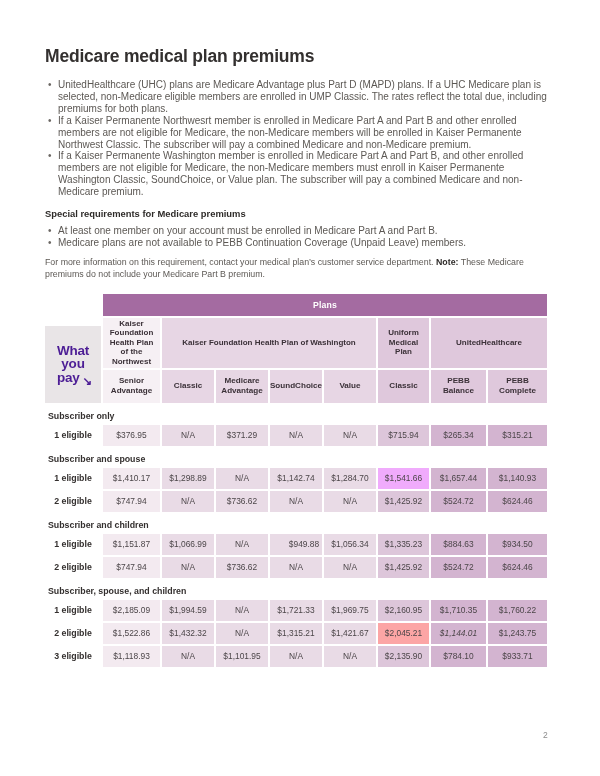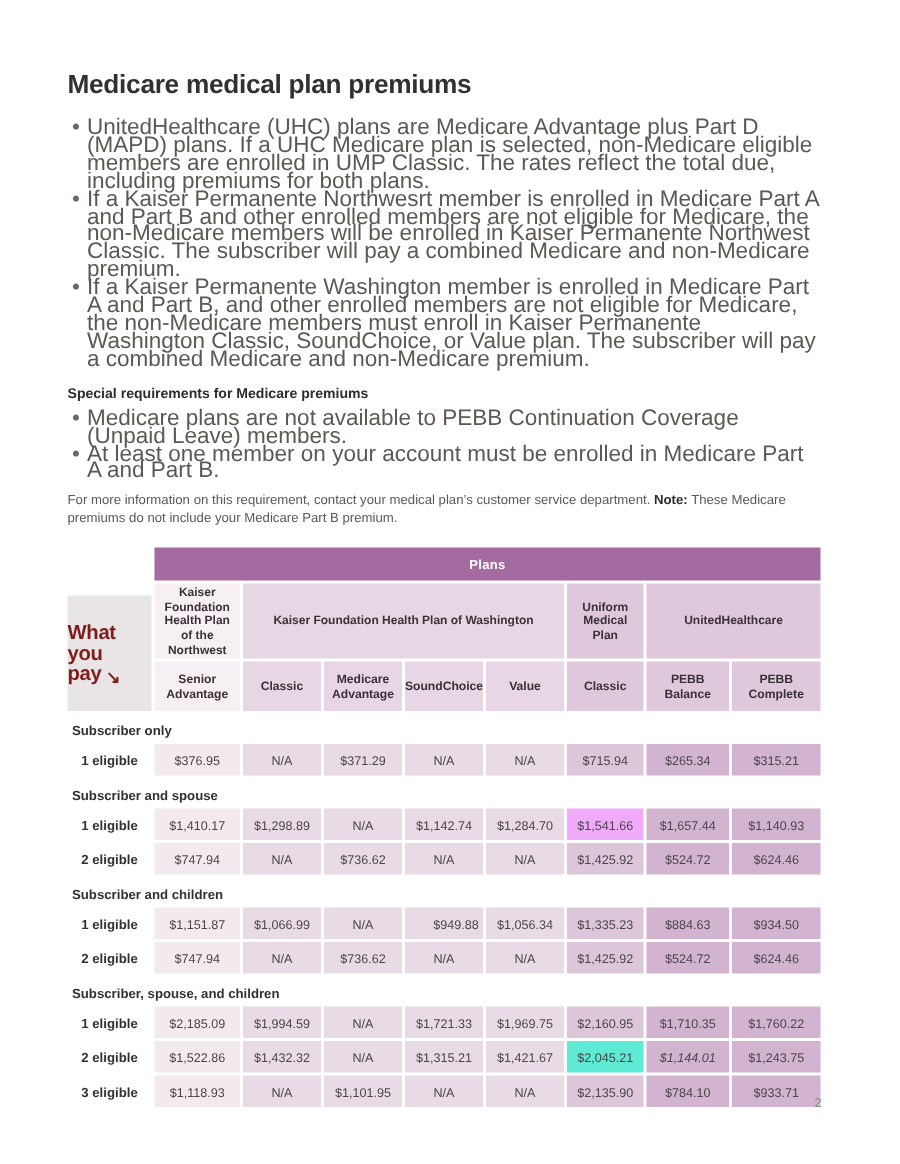--- a/index.html
+++ b/index.html
@@ -9,40 +9,40 @@
     overflow:hidden;position:relative;
   }
   .content{position:absolute;left:45px;top:46px;width:502px;}
   .title{
     margin:0 0 12px 0;font-size:17.5px;font-weight:700;
     color:#33302f;letter-spacing:-0.2px;
   }
   ul.bullets{list-style:none;margin:0;padding:0;}
   ul.bullets li{
     position:relative;padding-left:13px;
-    font-size:15px;line-height:11.9px;color:#5c5854;
+    font-size:10px;line-height:11.9px;color:#5c5854;
   }
   ul.bullets li::before{
     content:"\2022";position:absolute;left:3px;top:0;color:#6b6763;
   }
   .special-heading{
     margin:10px 0 6px 0;font-size:9.4px;font-weight:700;color:#2e2b29;
   }
   .note-para{margin:8px 0 0 0;font-size:8.8px;line-height:11.9px;color:#5c5854;}
   .note-para strong{color:#2e2b29;font-weight:700;}
 
   .pricing-grid{
     margin-top:13px;display:grid;
     grid-template-columns:56px 57px 52px 52px 52px 52px 51px 55px 59px;
     grid-template-rows:22px 50px 33px;
     gap:2px;width:502px;
   }
   .wyp{
-    display:flex;flex-direction:column;align-items:flex-start;justify-content:center;
-    font-weight:700;font-size:13.5px;line-height:13.5px;color:#7f1d1d;
+    display:flex;flex-direction:column;align-items:center;justify-content:center;
+    font-weight:700;font-size:13.5px;line-height:13.5px;color:#4c1d95;
     letter-spacing:-0.2px;
     margin-top:32px;
   }
   .wyp .payline{display:flex;align-items:flex-start;}
   .wyp .arrow{font-size:11.5px;position:relative;top:4px;left:3px;font-weight:700;}
   .plans-bar{
     color:#ffffff;font-weight:700;font-size:8.7px;letter-spacing:0.2px;
     display:flex;align-items:center;justify-content:center;
   }
   .hcell{
@@ -78,22 +78,22 @@
 
   <ul class="bullets" id="intro-bullets">
       <li>UnitedHealthcare (UHC) plans are Medicare Advantage plus Part D (MAPD) plans. If a UHC Medicare plan is selected, non-Medicare eligible members are enrolled in UMP Classic. The rates reflect the total due, including premiums for both plans.</li>
       <li>If a Kaiser Permanente Northwesrt member is enrolled in Medicare Part A and Part B and other enrolled members are not eligible for Medicare, the non-Medicare members will be enrolled in Kaiser Permanente Northwest Classic. The subscriber will pay a combined Medicare and non-Medicare premium.</li>
       <li>If a Kaiser Permanente Washington member is enrolled in Medicare Part A and Part B, and other enrolled members are not eligible for Medicare, the non-Medicare members must enroll in Kaiser Permanente Washington Classic, SoundChoice, or Value plan. The subscriber will pay a combined Medicare and non-Medicare premium.</li>
     </ul>
 
   <h2 class="special-heading">Special requirements for Medicare premiums</h2>
 
   <ul class="bullets" id="special-bullets">
+      <li>At least one member on your account must be enrolled in Medicare Part A and Part B.</li>
       <li>Medicare plans are not available to PEBB Continuation Coverage (Unpaid Leave) members.</li>
-      <li>At least one member on your account must be enrolled in Medicare Part A and Part B.</li>
     </ul>
 
   <p class="note-para"><span>For more information on this requirement, contact your medical plan’s customer service department. </span><strong>Note:</strong><span> These Medicare premiums do not include your Medicare Part B premium.</span></p>
 
   <div class="pricing-grid" id="pricing-grid">
       <div class="wyp" style="grid-area: 1 / 1 / 4; background: rgb(233, 229, 231);">
         <div><span>What</span></div>
         <div><span>you</span></div>
         <div class="payline">
           <span>pay</span>
@@ -170,21 +170,21 @@
       <div class="cell" style="grid-area: 13 / 6; background: rgb(233, 219, 230);">$1,969.75</div>
       <div class="cell" style="grid-area: 13 / 7; background: rgb(221, 198, 218);">$2,160.95</div>
       <div class="cell" style="grid-area: 13 / 8; background: rgb(211, 180, 208);">$1,710.35</div>
       <div class="cell" style="grid-area: 13 / 9; background: rgb(211, 180, 208);">$1,760.22</div>
       <div class="row-label" style="grid-area: 14 / 1;">2 eligible</div>
       <div class="cell" style="grid-area: 14 / 2; background: rgb(243, 234, 240);">$1,522.86</div>
       <div class="cell" style="grid-area: 14 / 3; background: rgb(233, 219, 230);">$1,432.32</div>
       <div class="cell" style="grid-area: 14 / 4; background: rgb(233, 219, 230);">N/A</div>
       <div class="cell" style="grid-area: 14 / 5; background: rgb(233, 219, 230);">$1,315.21</div>
       <div class="cell" style="grid-area: 14 / 6; background: rgb(233, 219, 230);">$1,421.67</div>
-      <div class="cell" style="grid-area: 14 / 7; background: #5eead4;">$2,045.21</div>
+      <div class="cell" style="grid-area: 14 / 7; background: #fca5a5;">$2,045.21</div>
       <div class="cell" style="grid-area: 14 / 8; background: rgb(211, 180, 208); font-style: italic;">$1,144.01</div>
       <div class="cell" style="grid-area: 14 / 9; background: rgb(211, 180, 208);">$1,243.75</div>
       <div class="row-label" style="grid-area: 15 / 1;">3 eligible</div>
       <div class="cell" style="grid-area: 15 / 2; background: rgb(243, 234, 240);">$1,118.93</div>
       <div class="cell" style="grid-area: 15 / 3; background: rgb(233, 219, 230);">N/A</div>
       <div class="cell" style="grid-area: 15 / 4; background: rgb(233, 219, 230);">$1,101.95</div>
       <div class="cell" style="grid-area: 15 / 5; background: rgb(233, 219, 230);">N/A</div>
       <div class="cell" style="grid-area: 15 / 6; background: rgb(233, 219, 230);">N/A</div>
       <div class="cell" style="grid-area: 15 / 7; background: rgb(221, 198, 218);">$2,135.90</div>
       <div class="cell" style="grid-area: 15 / 8; background: rgb(211, 180, 208);">$784.10</div>

